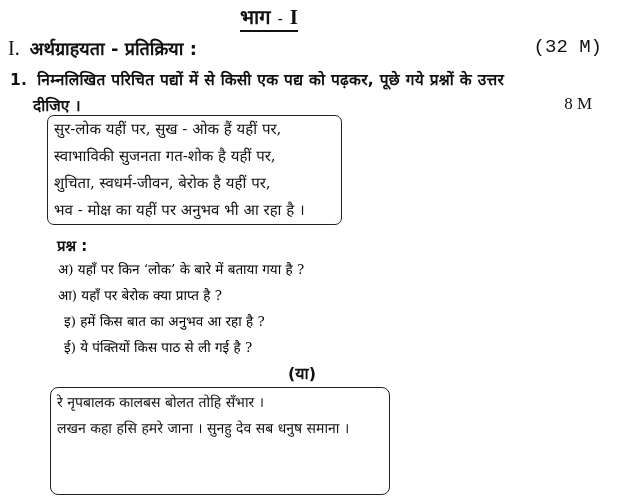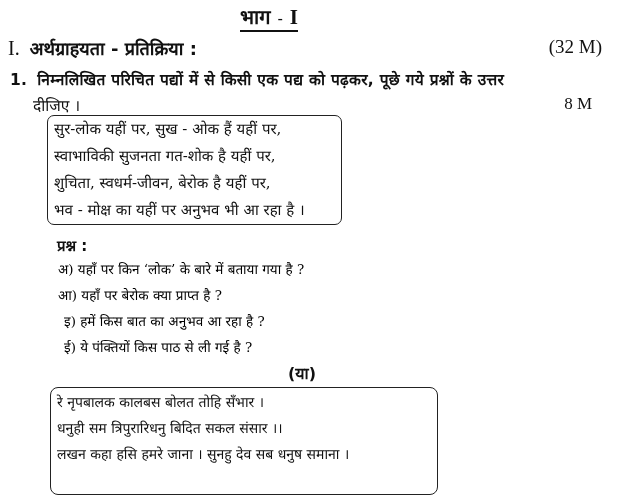--- a/index.html
+++ b/index.html
@@ -11,33 +11,33 @@
   .abs { position: absolute; white-space: nowrap; }
   .part-title {
     left: 0; width: 538px; top: 3px; text-align: center;
     font-size: 20px; font-weight: bold;
   }
   .part-title span.u { border-bottom: 2px solid #111; padding-bottom: 1px; }
   .part-title .dash { font-weight: normal; font-size: 15px; }
   .part-title .roman { font-family: "Liberation Serif", serif; font-size: 21px; }
   .sec-heading { left: 8px; top: 36px; font-size: 18px; font-weight: bold; }
   .sec-heading .roman { font-family: "Liberation Serif", serif; font-weight: normal; font-size: 20px; margin-right: 10px; }
-  .marks-32 { right: 20px; top: 36px; font-family: Liberation Serif, serif; font-size: 19px; }
+  .marks-32 { right: 20px; top: 36px; font-family: Liberation Mono, monospace; font-size: 19px; }
   .q1 { left: 10px; top: 68px; font-size: 15.5px; font-weight: bold; letter-spacing: 0.3px; }
   .q1 .num { margin-right: 10px; }
-  .q1-cont { left: 33px; top: 94px; font-size: 15.5px; font-weight: normal; }
+  .q1-cont { left: 33px; top: 94px; font-size: 15.5px; font-weight: bold; }
   .marks-8 { right: 30px; top: 94px; font-family: "Liberation Serif", serif; font-size: 17px; }
   .poem-box {
     position: absolute; left: 47px; top: 115px; width: 295px; height: 110px;
     border: 1.5px solid #222; border-radius: 7px;
     font-family: "DejaVu Serif", serif; font-size: 15px; line-height: 27px;
     padding: 0 0 0 6px; box-sizing: border-box;
   }
   .poem-box2 {
-    position: absolute; left: 50px; top: 387px; width: 388px; height: 108px;
+    position: absolute; left: 50px; top: 387px; width: 340px; height: 108px;
     border: 1.5px solid #222; border-radius: 8px;
     font-family: "DejaVu Serif", serif; font-size: 14px; line-height: 26px;
     padding: 1px 0 0 6px; box-sizing: border-box;
   }
   .poem-line { display: block; white-space: nowrap; }
   .prashn { left: 57px; top: 235px; font-size: 15px; font-weight: bold; text-align: center; }
   .qitem { font-family: "DejaVu Serif", serif; font-size: 13.5px; color: #000000; }
   .ya { left: 288px; top: 362px; font-size: 16px; font-weight: bold; }
 </style>
 </head>
@@ -68,15 +68,14 @@
 <div class="abs prashn">प्रश्न :</div>
 <div class="abs qitem" style="left:58px; top:260px;">अ) यहाँ पर किन ‘लोक’ के बारे में बताया गया है ?</div>
 <div class="abs qitem" style="left:58px; top:286px;">आ) यहाँ पर बेरोक क्या प्राप्त है ?</div>
 <div class="abs qitem" style="left:64px; top:312px;">इ) हमें किस बात का अनुभव आ रहा है ?</div>
 <div class="abs qitem" style="left:64px; top:338px;">ई) ये पंक्तियों किस पाठ से ली गई है ?</div>
 
 <div class="abs ya">(या)</div>
 
 <div class="poem-box2">
   <span class="poem-line">रे नृपबालक कालबस बोलत तोहि सँभार ।</span>
-  <span class="poem-line">धनुही सम त्रिपुरारिधनु बिदित सकल संसार ।।</span>
   <span class="poem-line">लखन कहा हसि हमरे जाना । सुनहु देव सब धनुष समाना ।</span>
 </div>
 
 </body></html>

